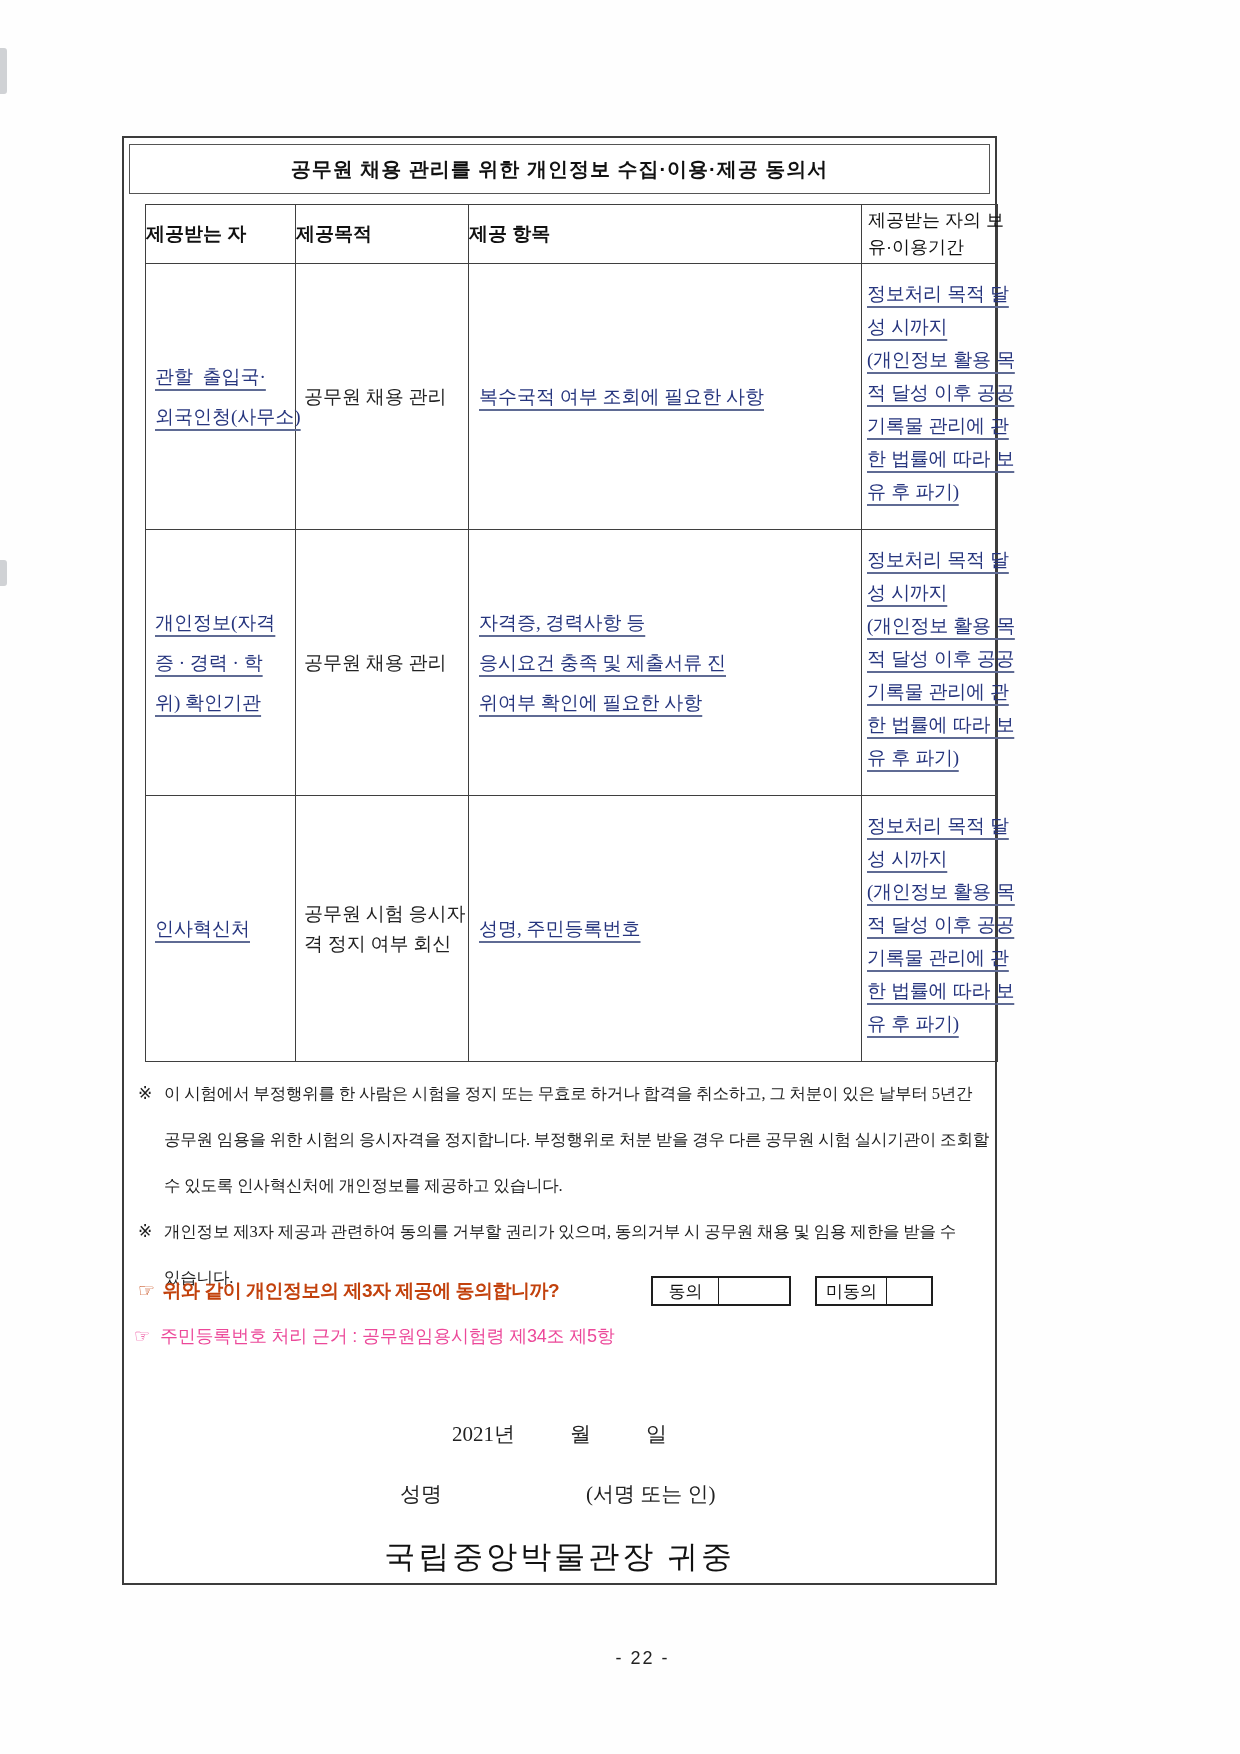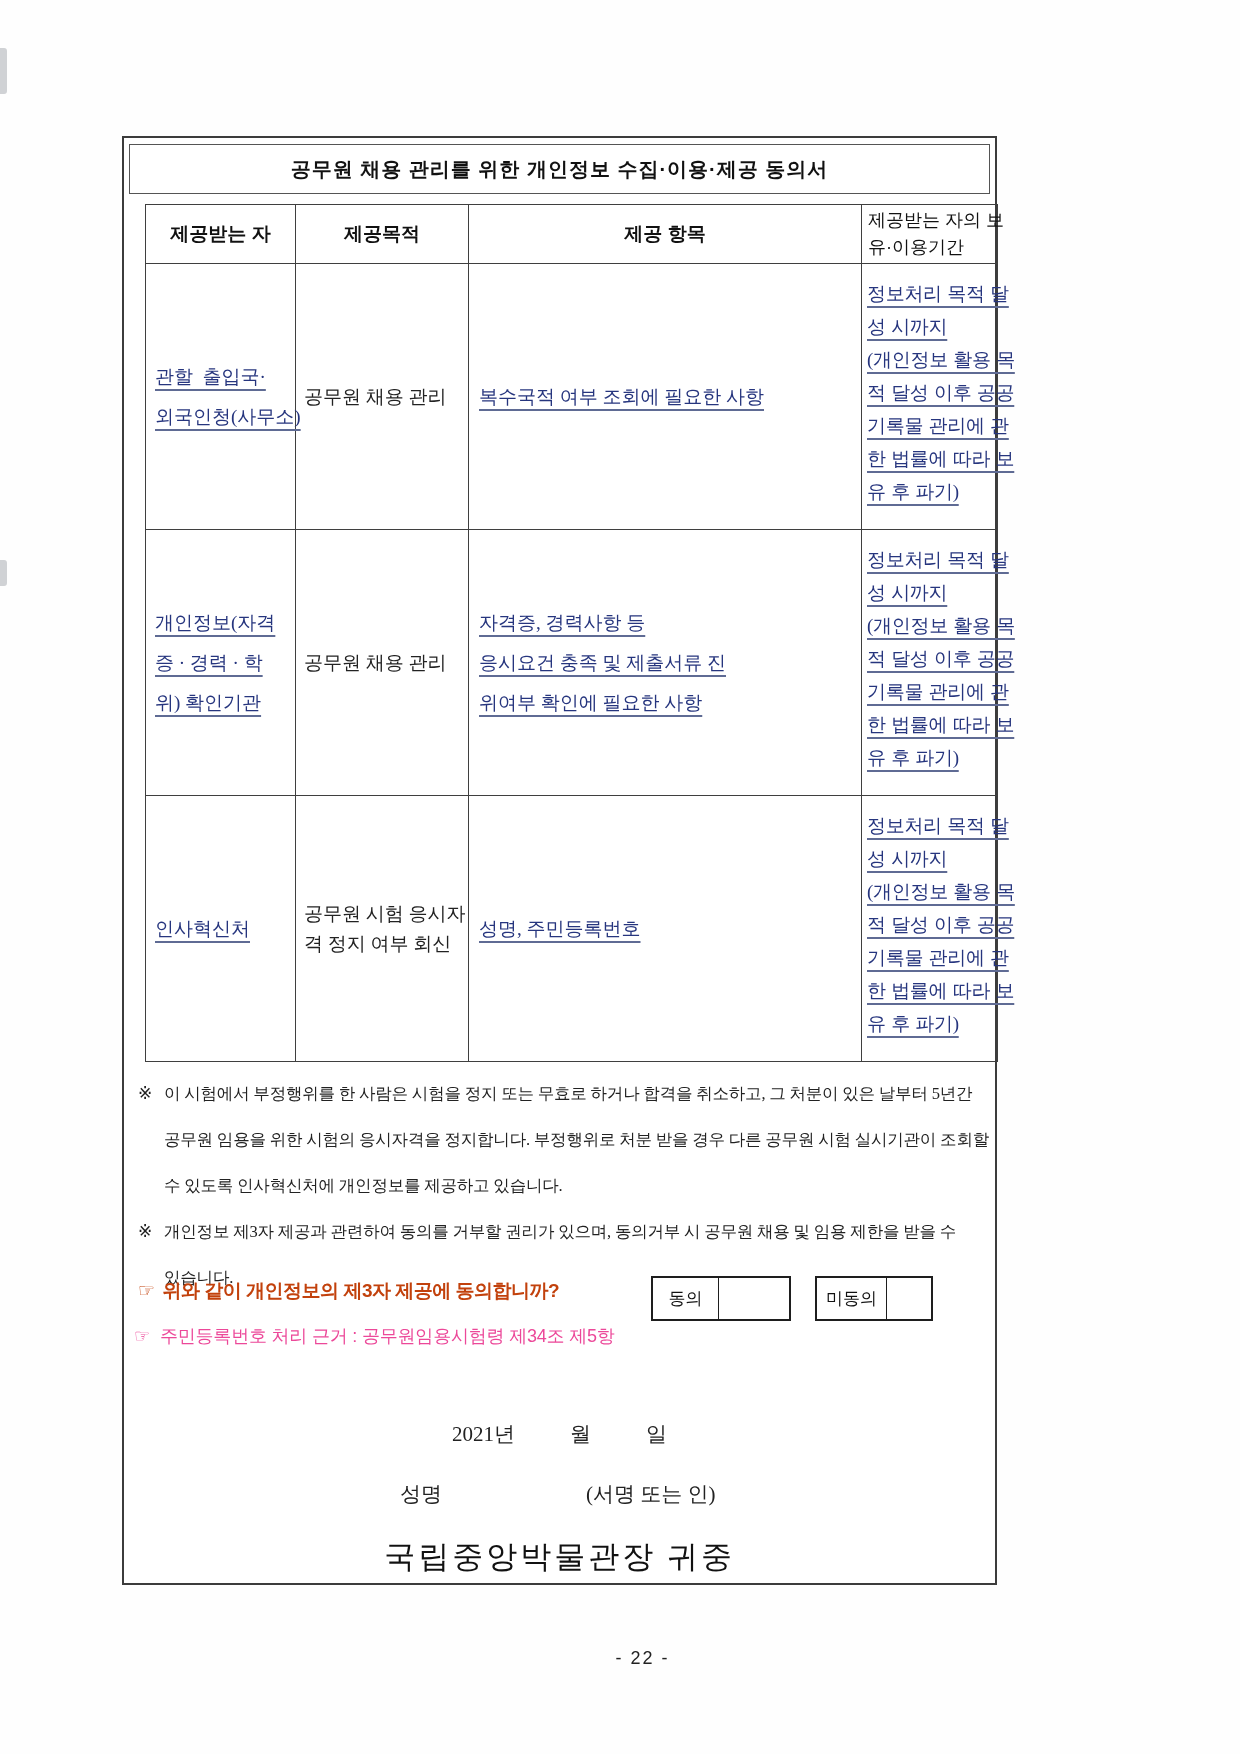--- a/index.html
+++ b/index.html
@@ -50,21 +50,21 @@
   }
   .col-recipient { width: 150px; }
   .col-purpose   { width: 173px; }
   .col-items     { width: 393px; }
   .col-retention { width: 136px; }
 
   .consent-table thead th {
     height: 58px;
     font-family: "Liberation Sans", "DejaVu Sans", sans-serif;
     font-weight: bold; font-size: 19px; color: #111;
-    text-align: center;
+    text-align: left;
   }
   .consent-table thead th.th-retention {
     text-align: left; padding: 2px 4px 2px 6px;
     white-space: pre; font-size: 18px; line-height: 27px; font-weight: normal;
   }
   .consent-table tbody tr { height: 266px; }
 
   .cell-recipient {
     padding: 4px 6px 4px 9px;
     white-space: pre; line-height: 40px;
@@ -105,21 +105,21 @@
 
   
   .consent-row { position: absolute; left: 14px; top: 1138px; right: 10px; height: 34px; }
   .consent-question {
     position: absolute; left: 0; top: 2px;
     font-family: "Liberation Sans", "DejaVu Sans", sans-serif;
     font-weight: bold; font-size: 19px; letter-spacing: -0.5px; color: #c2410c;
   }
   .finger { font-weight: normal; margin-right: 8px; font-size: 19px; }
   .choice-box {
-    position: absolute; top: 0; height: 45px;
+    position: absolute; top: 0; height: 30px;
     border: 2px solid #1e1e1e; display: flex; background: #fff;
   }
   .choice-agree { left: 513px; width: 140px; }
   .choice-disagree { left: 677px; width: 118px; }
   .choice-label {
     border-right: 1.5px solid #1e1e1e;
     display: flex; align-items: center; justify-content: center;
     font-family: "Liberation Sans", "DejaVu Sans", sans-serif;
     font-size: 17px; color: #111; padding: 0 8px;
   }

